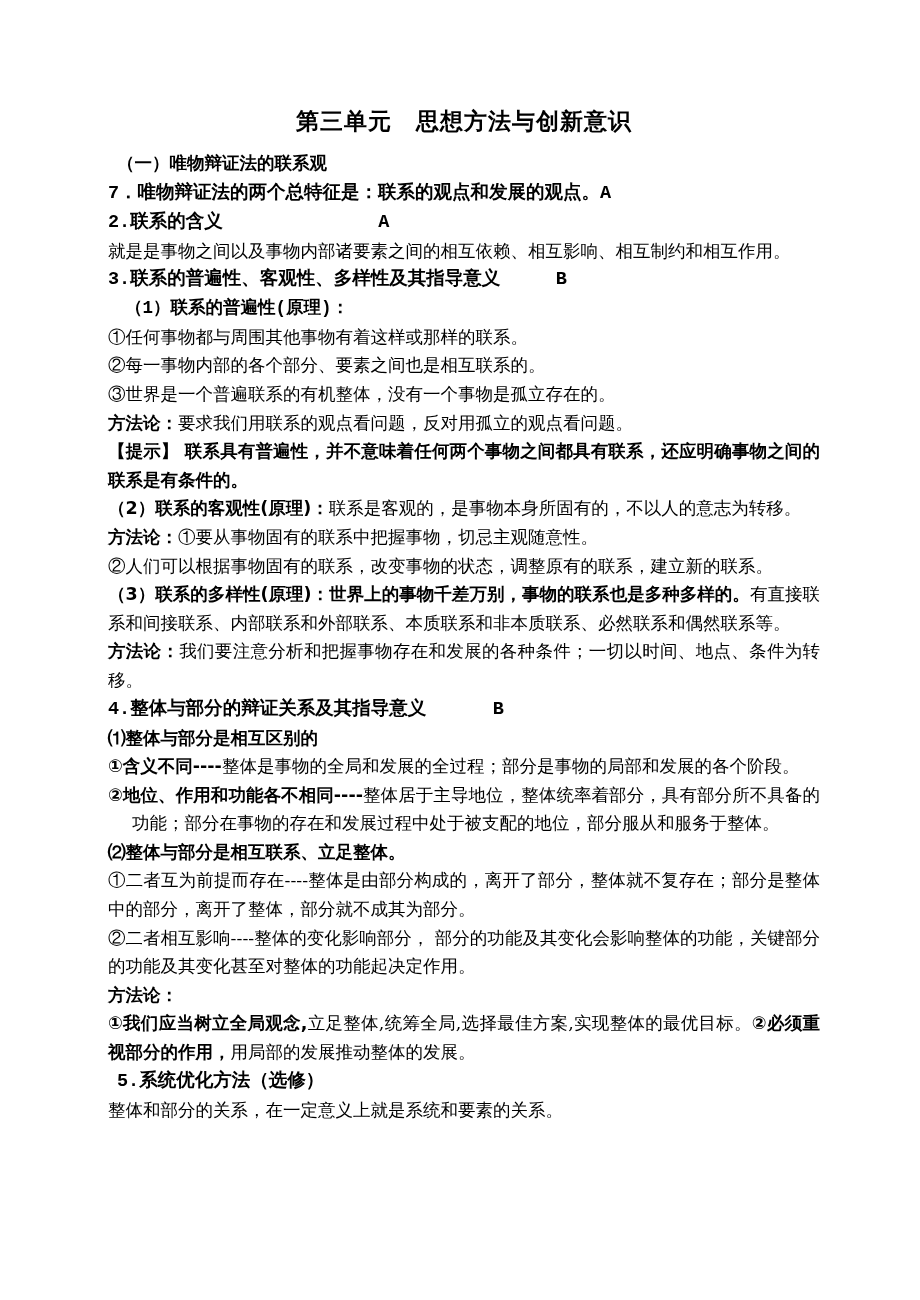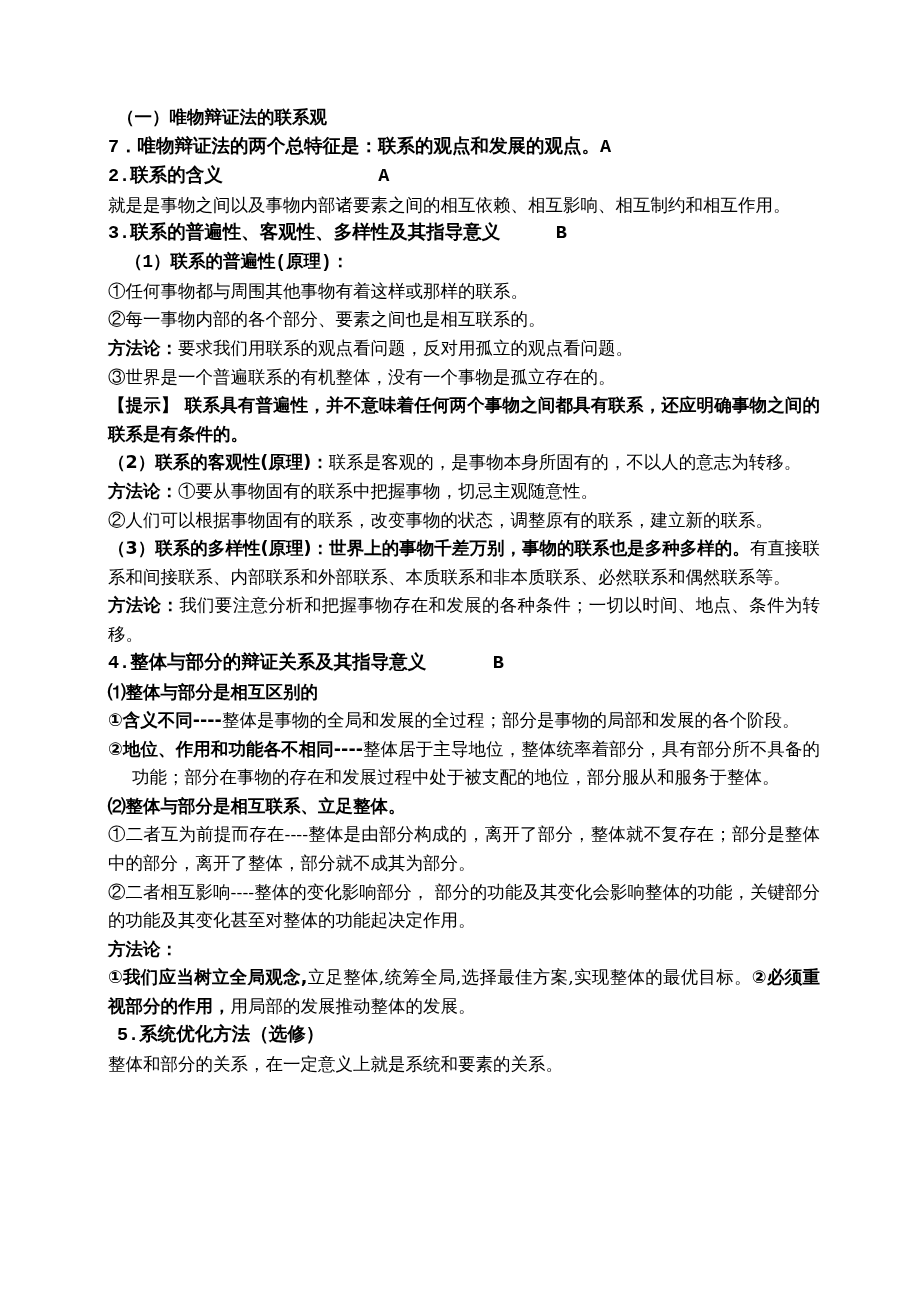--- a/index.html
+++ b/index.html
@@ -83,42 +83,43 @@
     padding-left: 24px;
     text-indent: -24px;
   }
 </style>
 </head>
 <body>
 
 <div class="page">
   <div class="content">
 
+    <h1 class="doc-title">第三单元　思想方法与创新意识</h1>
 
     <p class="h-line sub ind1">（一）唯物辩证法的联系观</p>
 
     <p class="h-line ind0">7．唯物辩证法的两个总特征是：联系的观点和发展的观点。A</p>
 
     <p class="h-line ind0">2.联系的含义              A</p>
 
     <p class="line song ind0">就是是事物之间以及事物内部诸要素之间的相互依赖、相互影响、相互制约和相互作用。</p>
 
     <p class="h-line ind0">3.联系的普遍性、客观性、多样性及其指导意义     B</p>
 
     <p class="h-line sub ind2">（1）联系的普遍性(原理)：</p>
 
     <p class="line song ind1">①任何事物都与周围其他事物有着这样或那样的联系。</p>
 
     <p class="line song ind1">②每一事物内部的各个部分、要素之间也是相互联系的。</p>
 
+    <p class="line song ind1">③世界是一个普遍联系的有机整体，没有一个事物是孤立存在的。</p>
+
     <p class="line ind1">
       <span class="songb">方法论：</span><span class="song">要求我们用联系的观点看问题，反对用孤立的观点看问题。</span>
     </p>
-
-    <p class="line song ind1">③世界是一个普遍联系的有机整体，没有一个事物是孤立存在的。</p>
 
     <p class="line hei ind0">【提示】 联系具有普遍性，并不意味着任何两个事物之间都具有联系，还应明确事物之间的联系是有条件的。</p>
 
     <p class="line ind1">
       <span class="hei">（2）联系的客观性(原理)：</span><span class="song">联系是客观的，是事物本身所固有的，不以人的意志为转移。</span>
     </p>
 
     <p class="line ind0">
       <span class="songb">方法论：</span><span class="song">①要从事物固有的联系中把握事物，切忌主观随意性。</span>
     </p>

